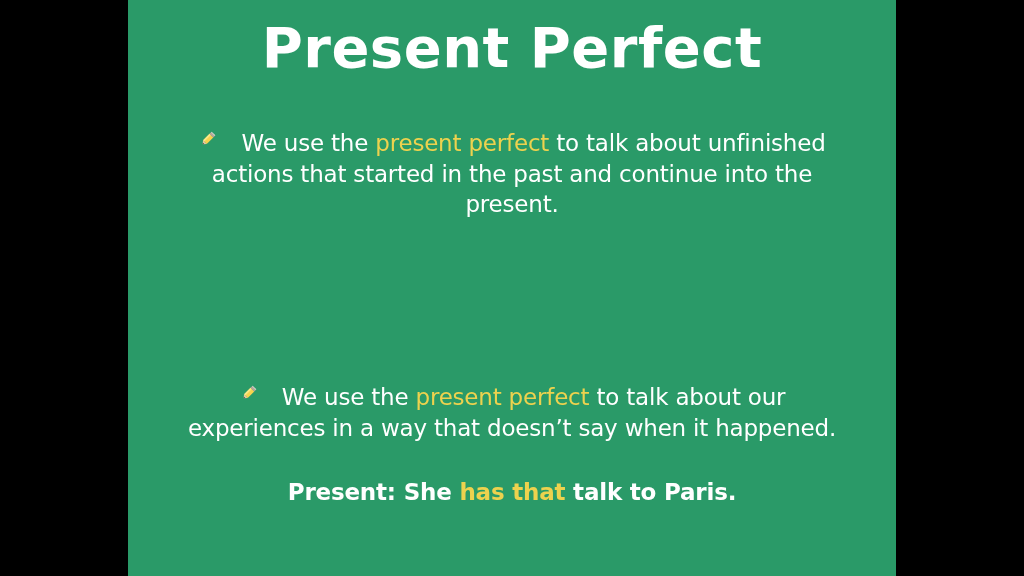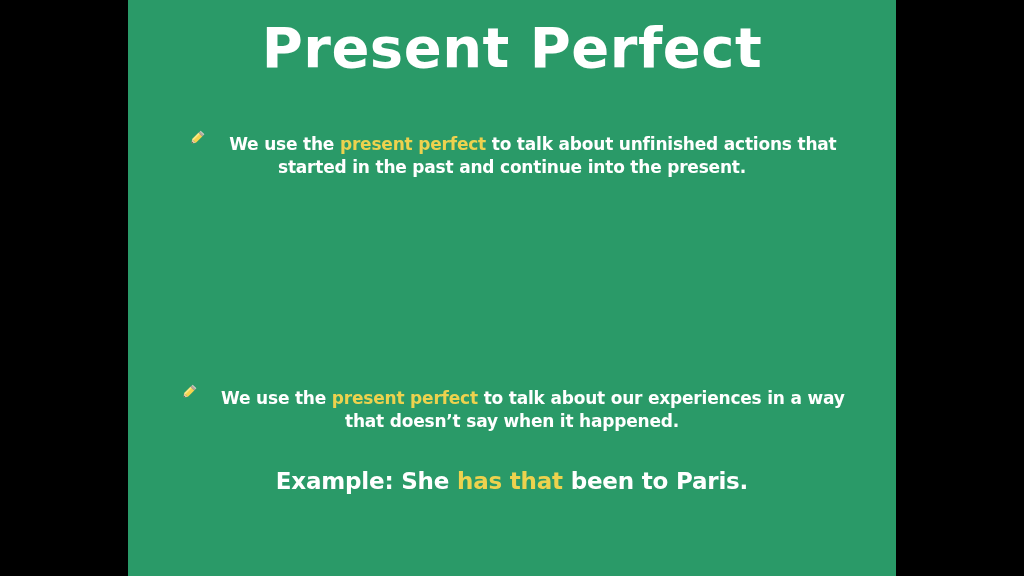--- a/index.html
+++ b/index.html
@@ -58,22 +58,22 @@
     left: 36px;
     width: 696px;
     text-align: center;
   }
   #block-1 { top: 128px; }
   #block-2 { top: 350px; margin-top: 32px; }
 
   .rule-statement {
     color: #ffffff;
     font-family: "DejaVu Sans", sans-serif;
-    font-size: 17px;
-    font-weight: bold;
+    font-size: 23px;
+    font-weight: normal;
     line-height: 1.33;
     letter-spacing: -0.2px;
     margin: 0;
     padding: 0 6px;
   }
   .rule-example {
     color: #ffffff;
     font-family: "DejaVu Sans", sans-serif;
     font-size: 23px;
     font-weight: bold;
@@ -145,19 +145,19 @@
               <rect x="7.4" y="2.2" width="5.2" height="1.0" fill="#e0d8d2"></rect>
               <polygon points="7.4,14.4 12.6,14.4 10,17.6" fill="#e8c9a0"></polygon>
               <polygon points="9.1,16.3 10.9,16.3 10,17.6" fill="#3b3b3b"></polygon>
             </g>
           </svg>
         </span>
         <span>We use the </span><span class="highlight">present perfect</span><span> to talk about our experiences in a way that doesn’t say when it happened.</span>
       </p>
 
       <p class="rule-example" id="example-2">
-        <span>Example: She </span><span class="highlight">has that</span><span> been to Paris.</span>
+        <span>Present: She </span><span class="highlight">has that</span><span> talk to Paris.</span>
       </p>
 
     </div>
 
   </div>
 </div>
 
 </body></html>

